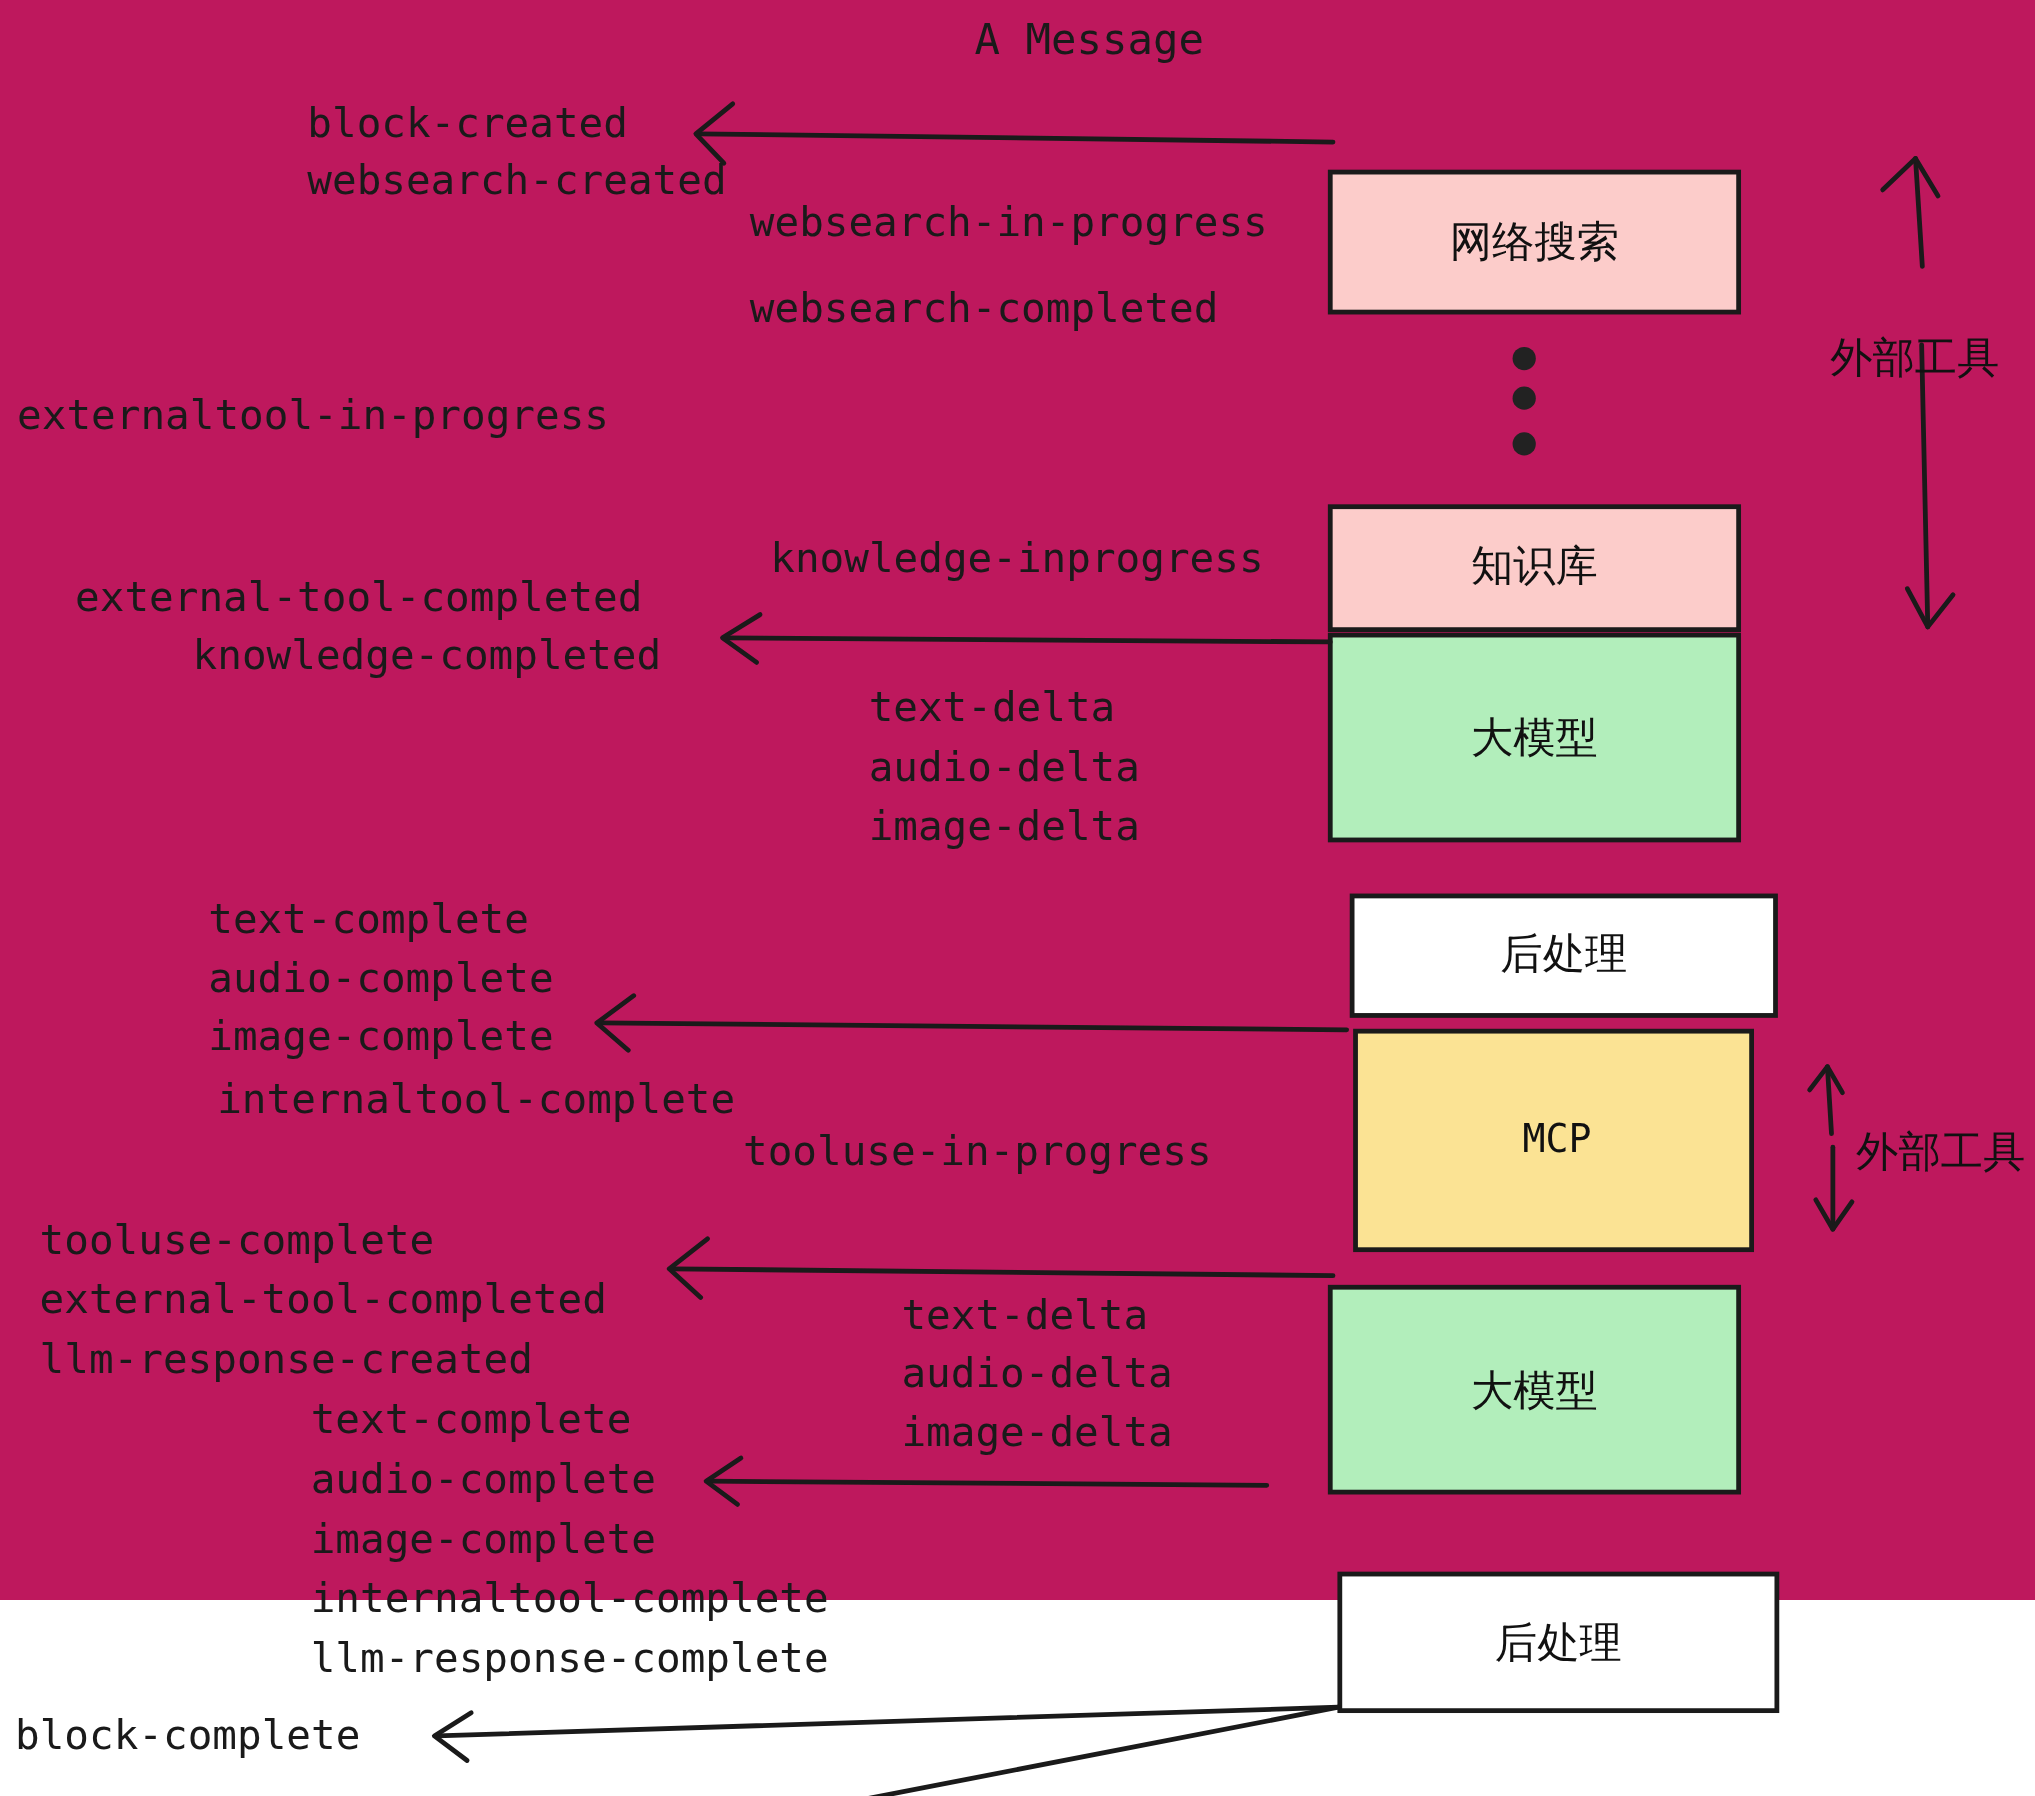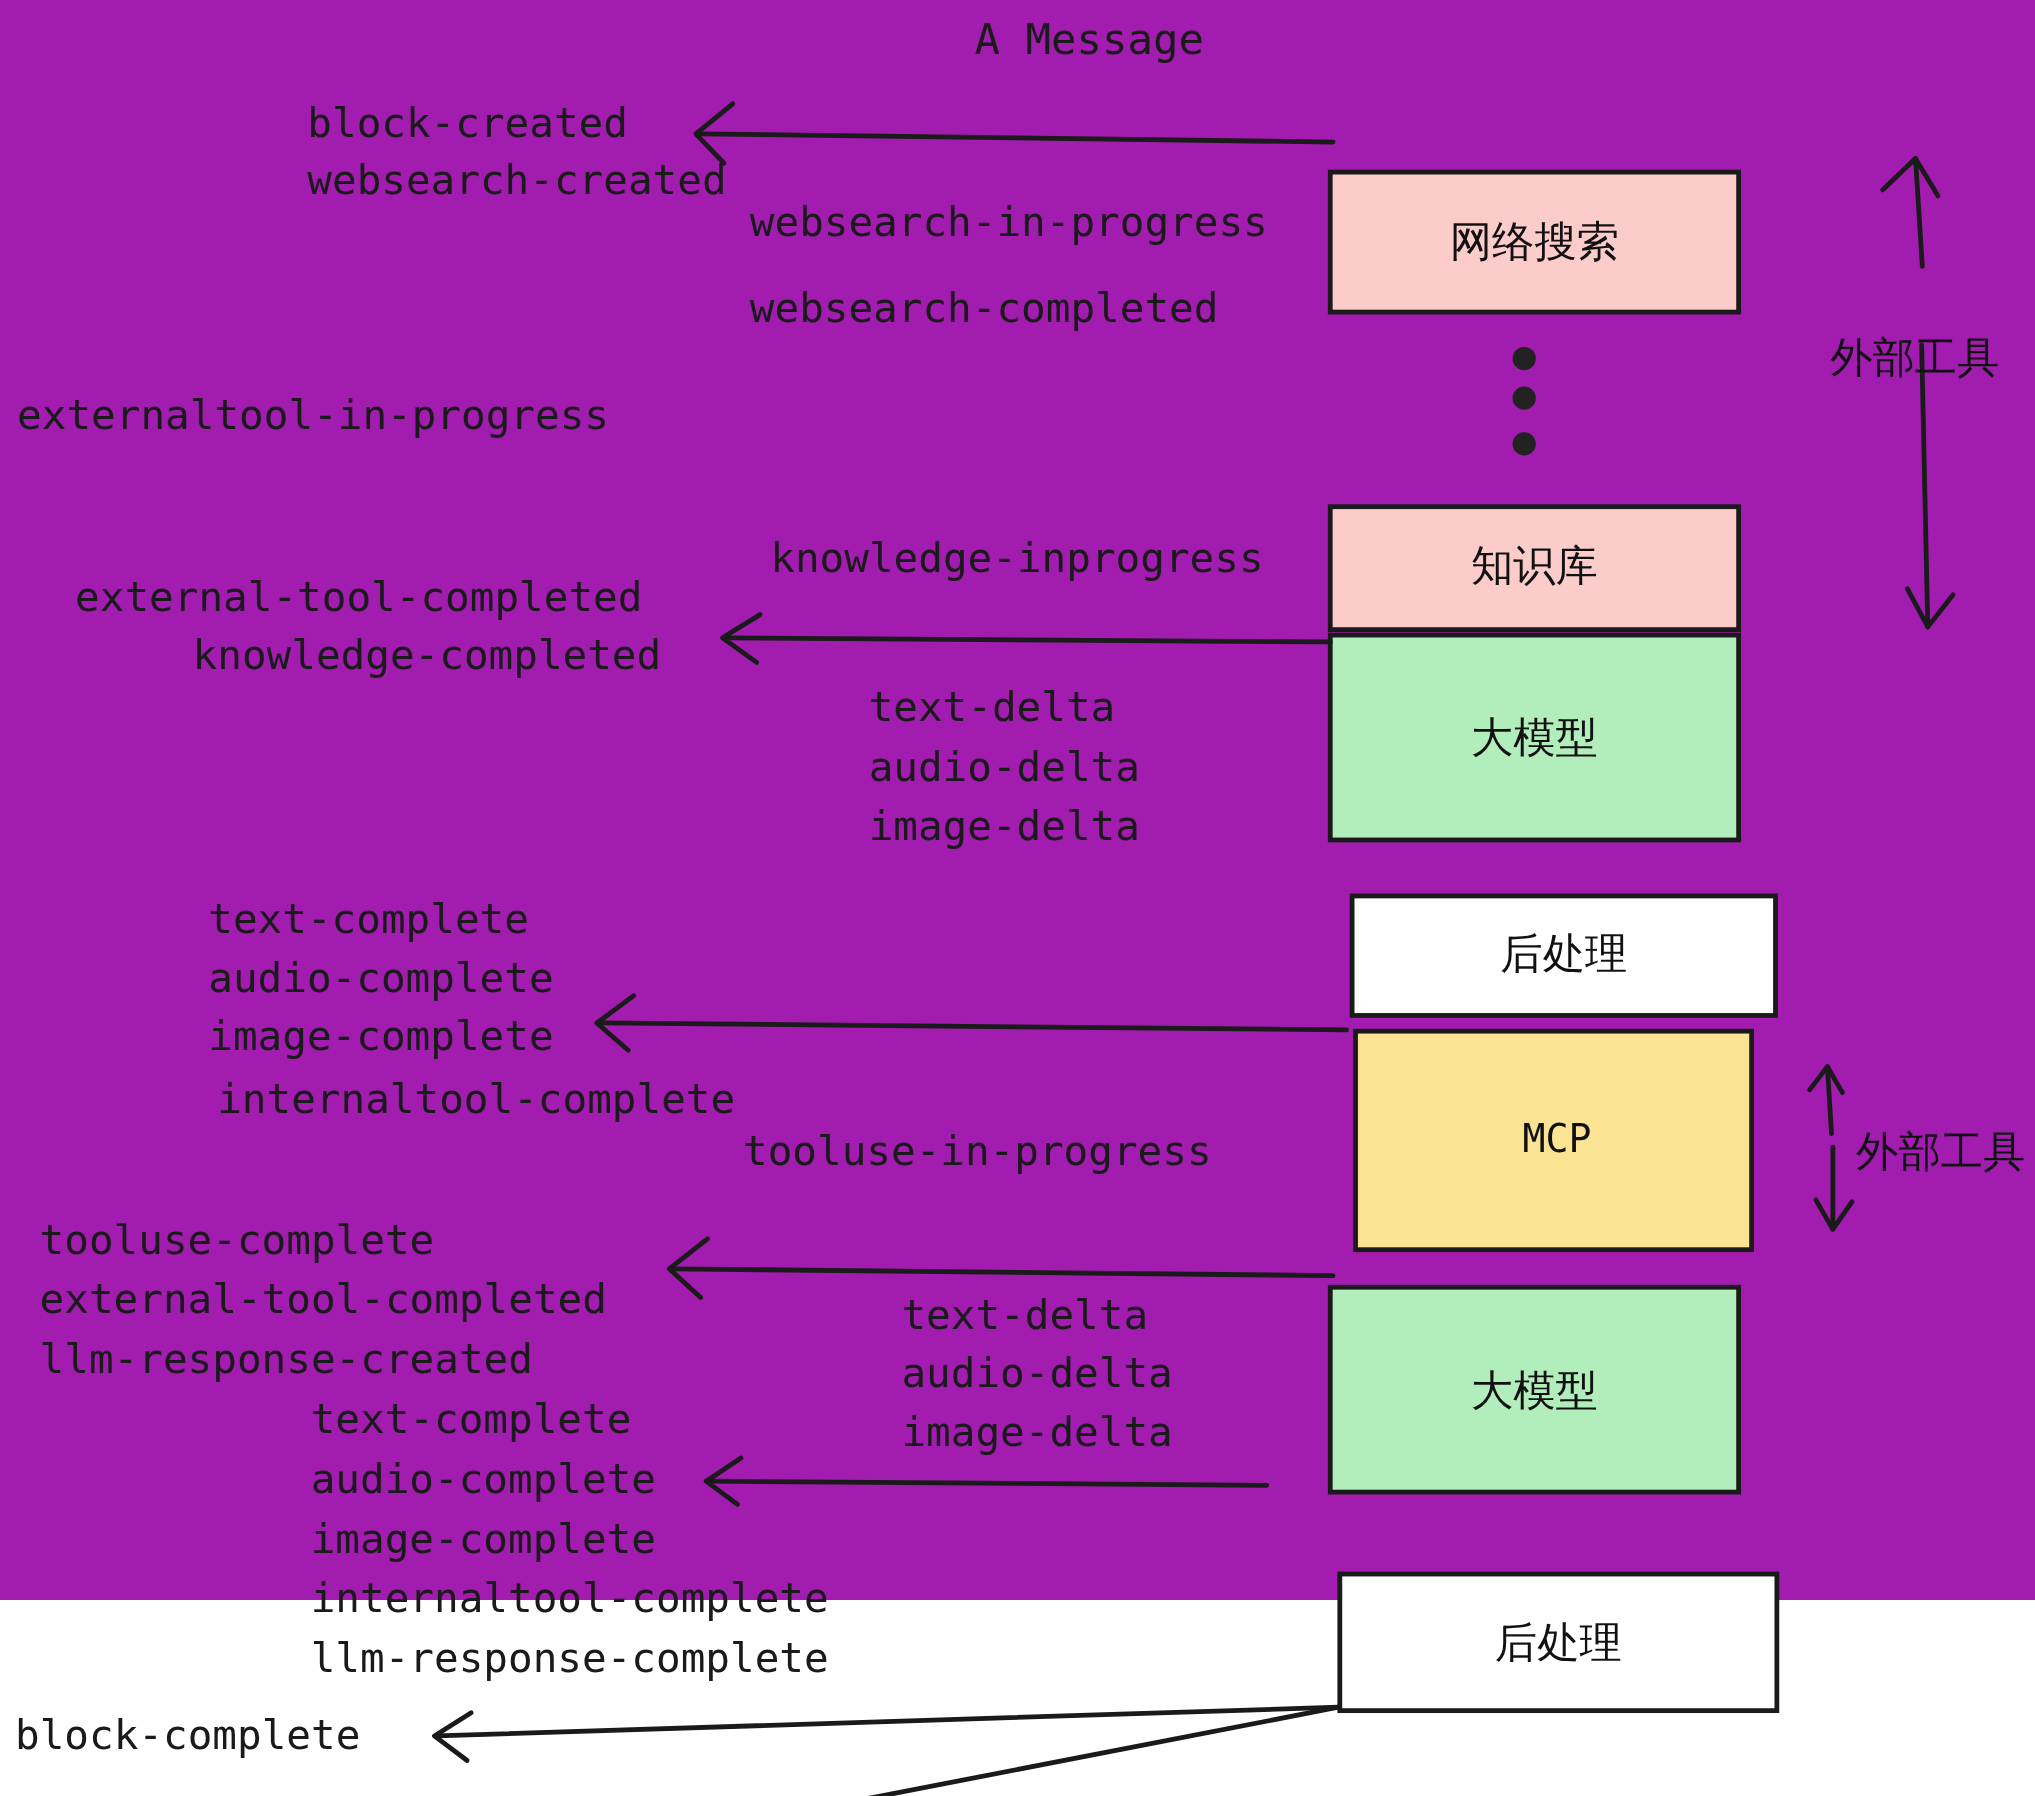--- a/index.html
+++ b/index.html
@@ -1,18 +1,18 @@
 <!DOCTYPE html>
 <html style="font-size:11px"><head>
 <meta charset="utf-8">
 <style>
   html,body{margin:0;padding:0;background:#ffffff;}
   body{width:2035px;height:1796px;overflow:hidden;
        font-family:"DejaVu Sans Mono","Liberation Mono",monospace;}
-  #stage{position:relative;width:2035px;height:1600px;background:#a21caf;}
+  #stage{position:relative;width:2035px;height:1600px;background:#be185d;}
   svg#diagram{position:absolute;left:0;top:0;width:2035px;height:1796px;}
 
   .evt{font-family:"DejaVu Sans Mono","Liberation Mono",monospace;
        font-size:60px; fill:#1a1a1a; dominant-baseline:middle;}
   .title{font-family:"DejaVu Sans Mono","Liberation Mono",monospace;
        font-size:62px; fill:#1a1a1a; text-anchor:middle; dominant-baseline:middle;}
   .boxlabel{font-family:"DejaVu Sans","Liberation Sans",sans-serif;
        font-size:62px; fill:#111; text-anchor:middle; dominant-baseline:middle;}
   .boxlabel.latin{font-family:"DejaVu Sans Mono","Liberation Mono",monospace;font-size:56px;}
   .grouplabel{font-family:"DejaVu Sans","Liberation Sans",sans-serif;

